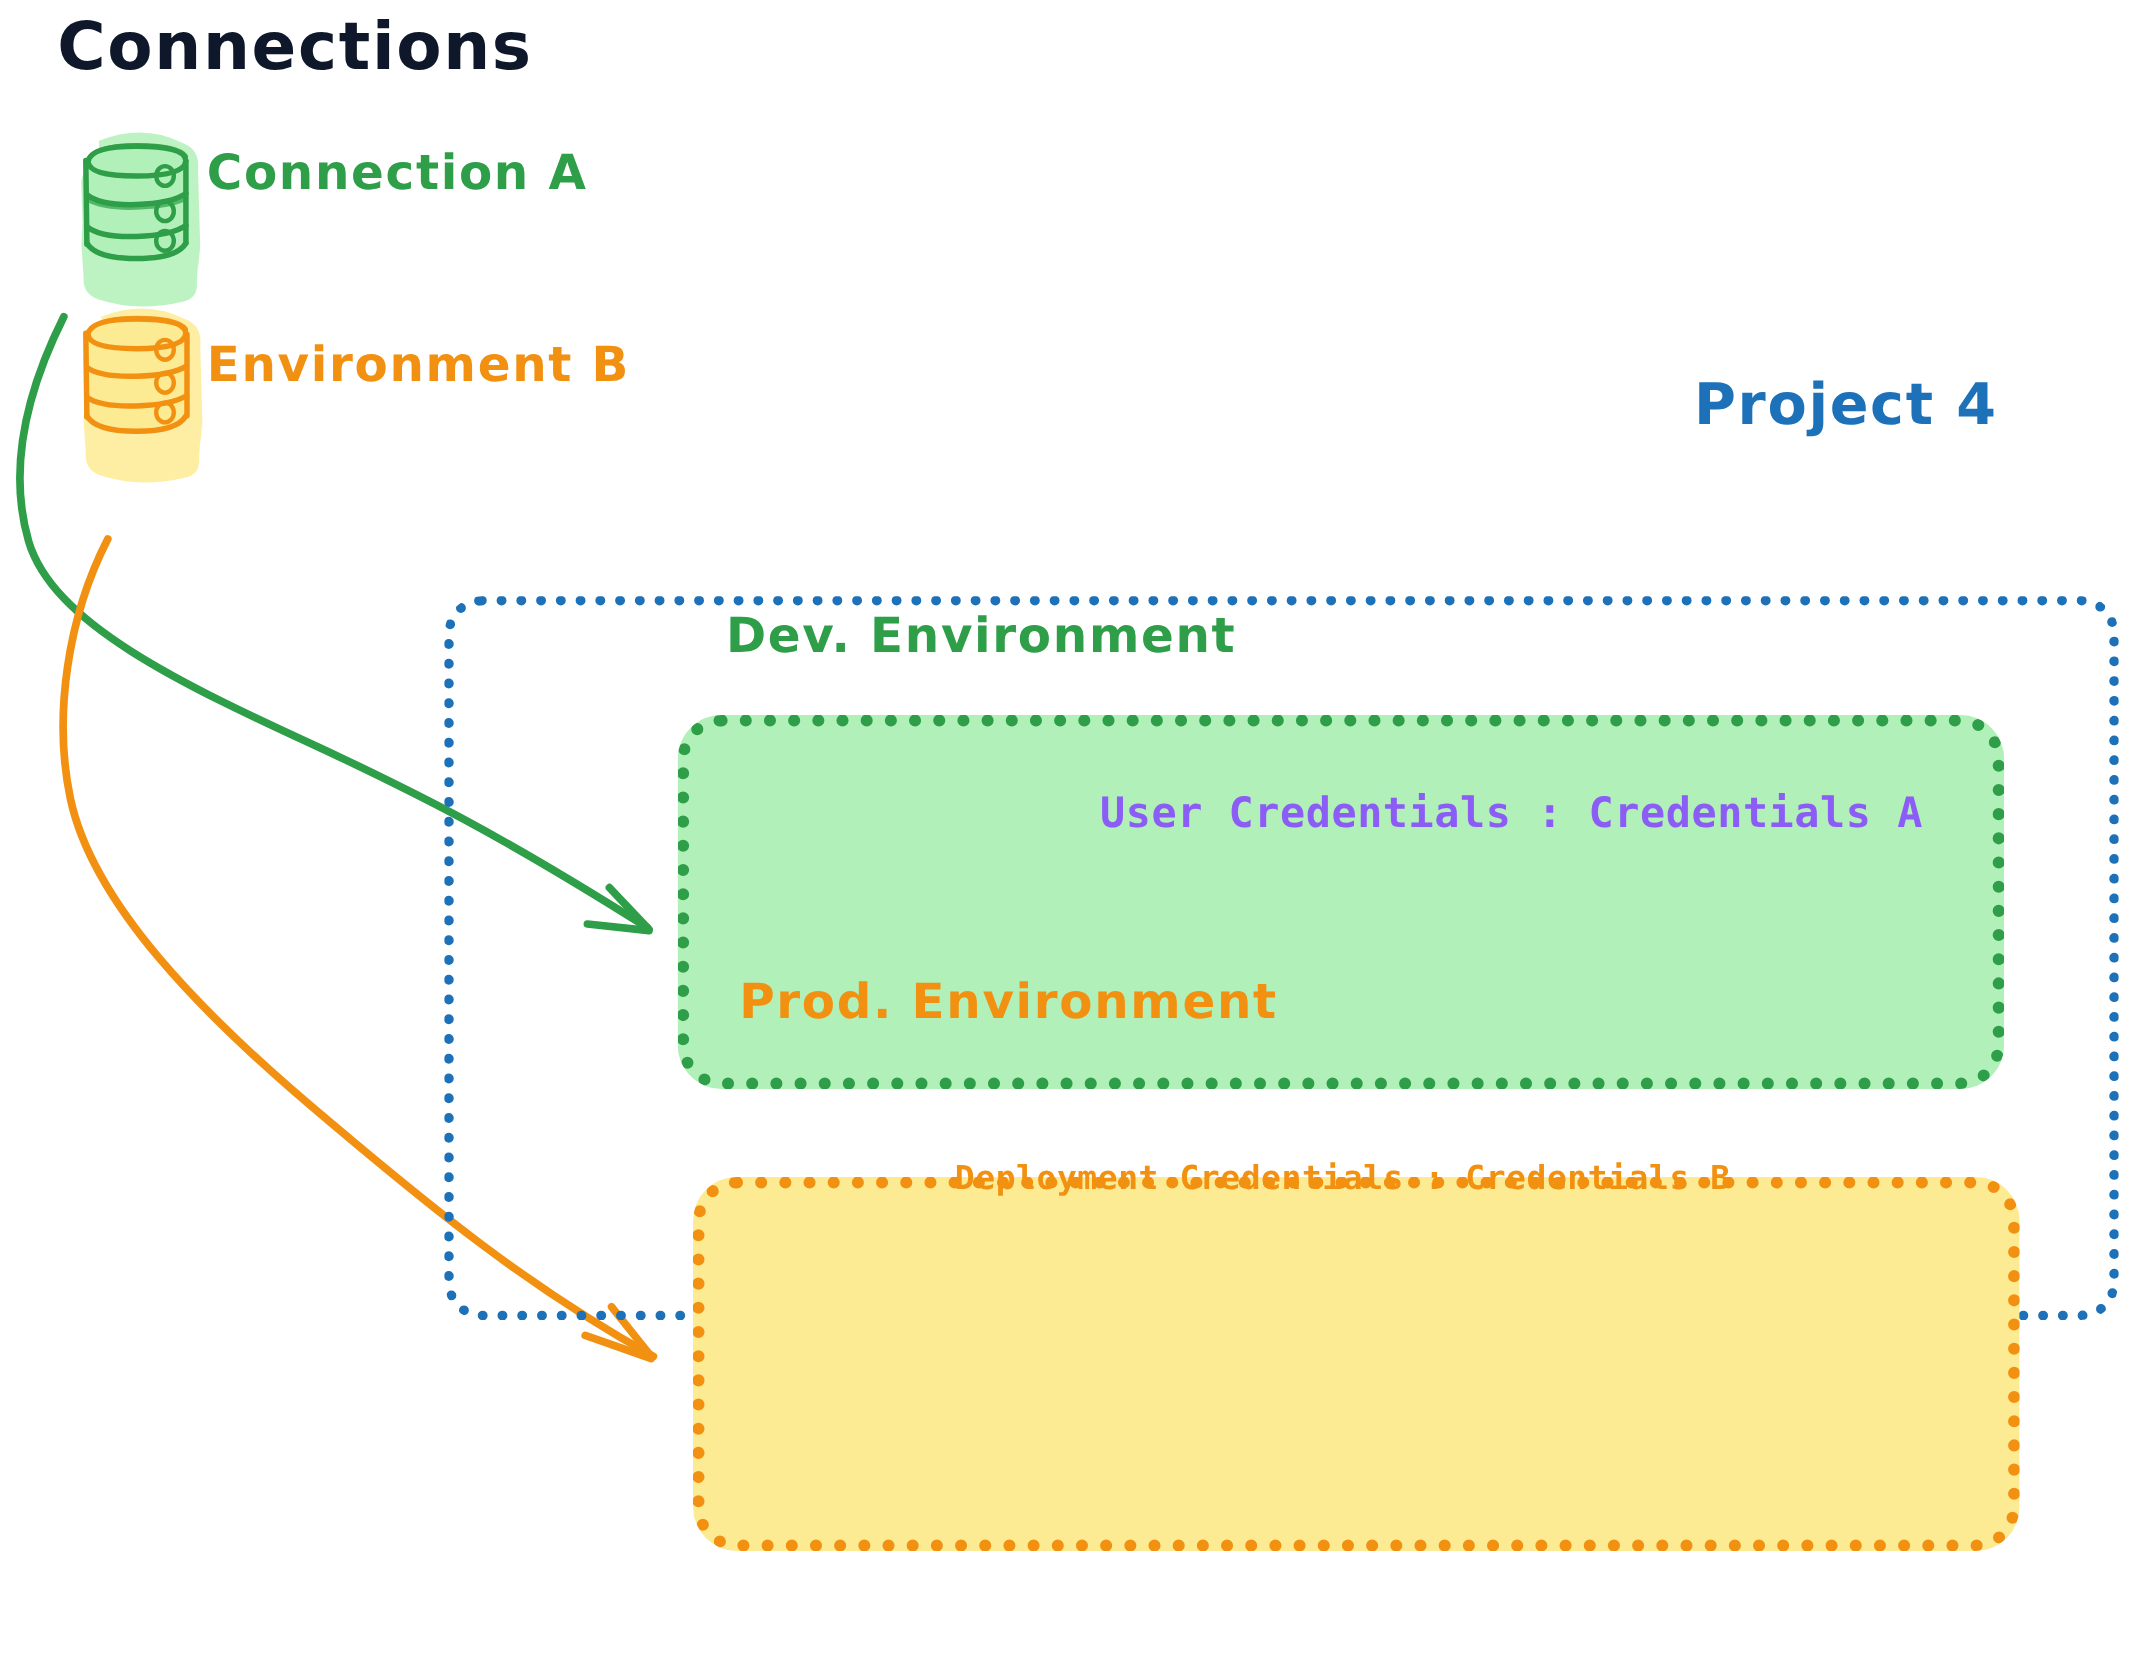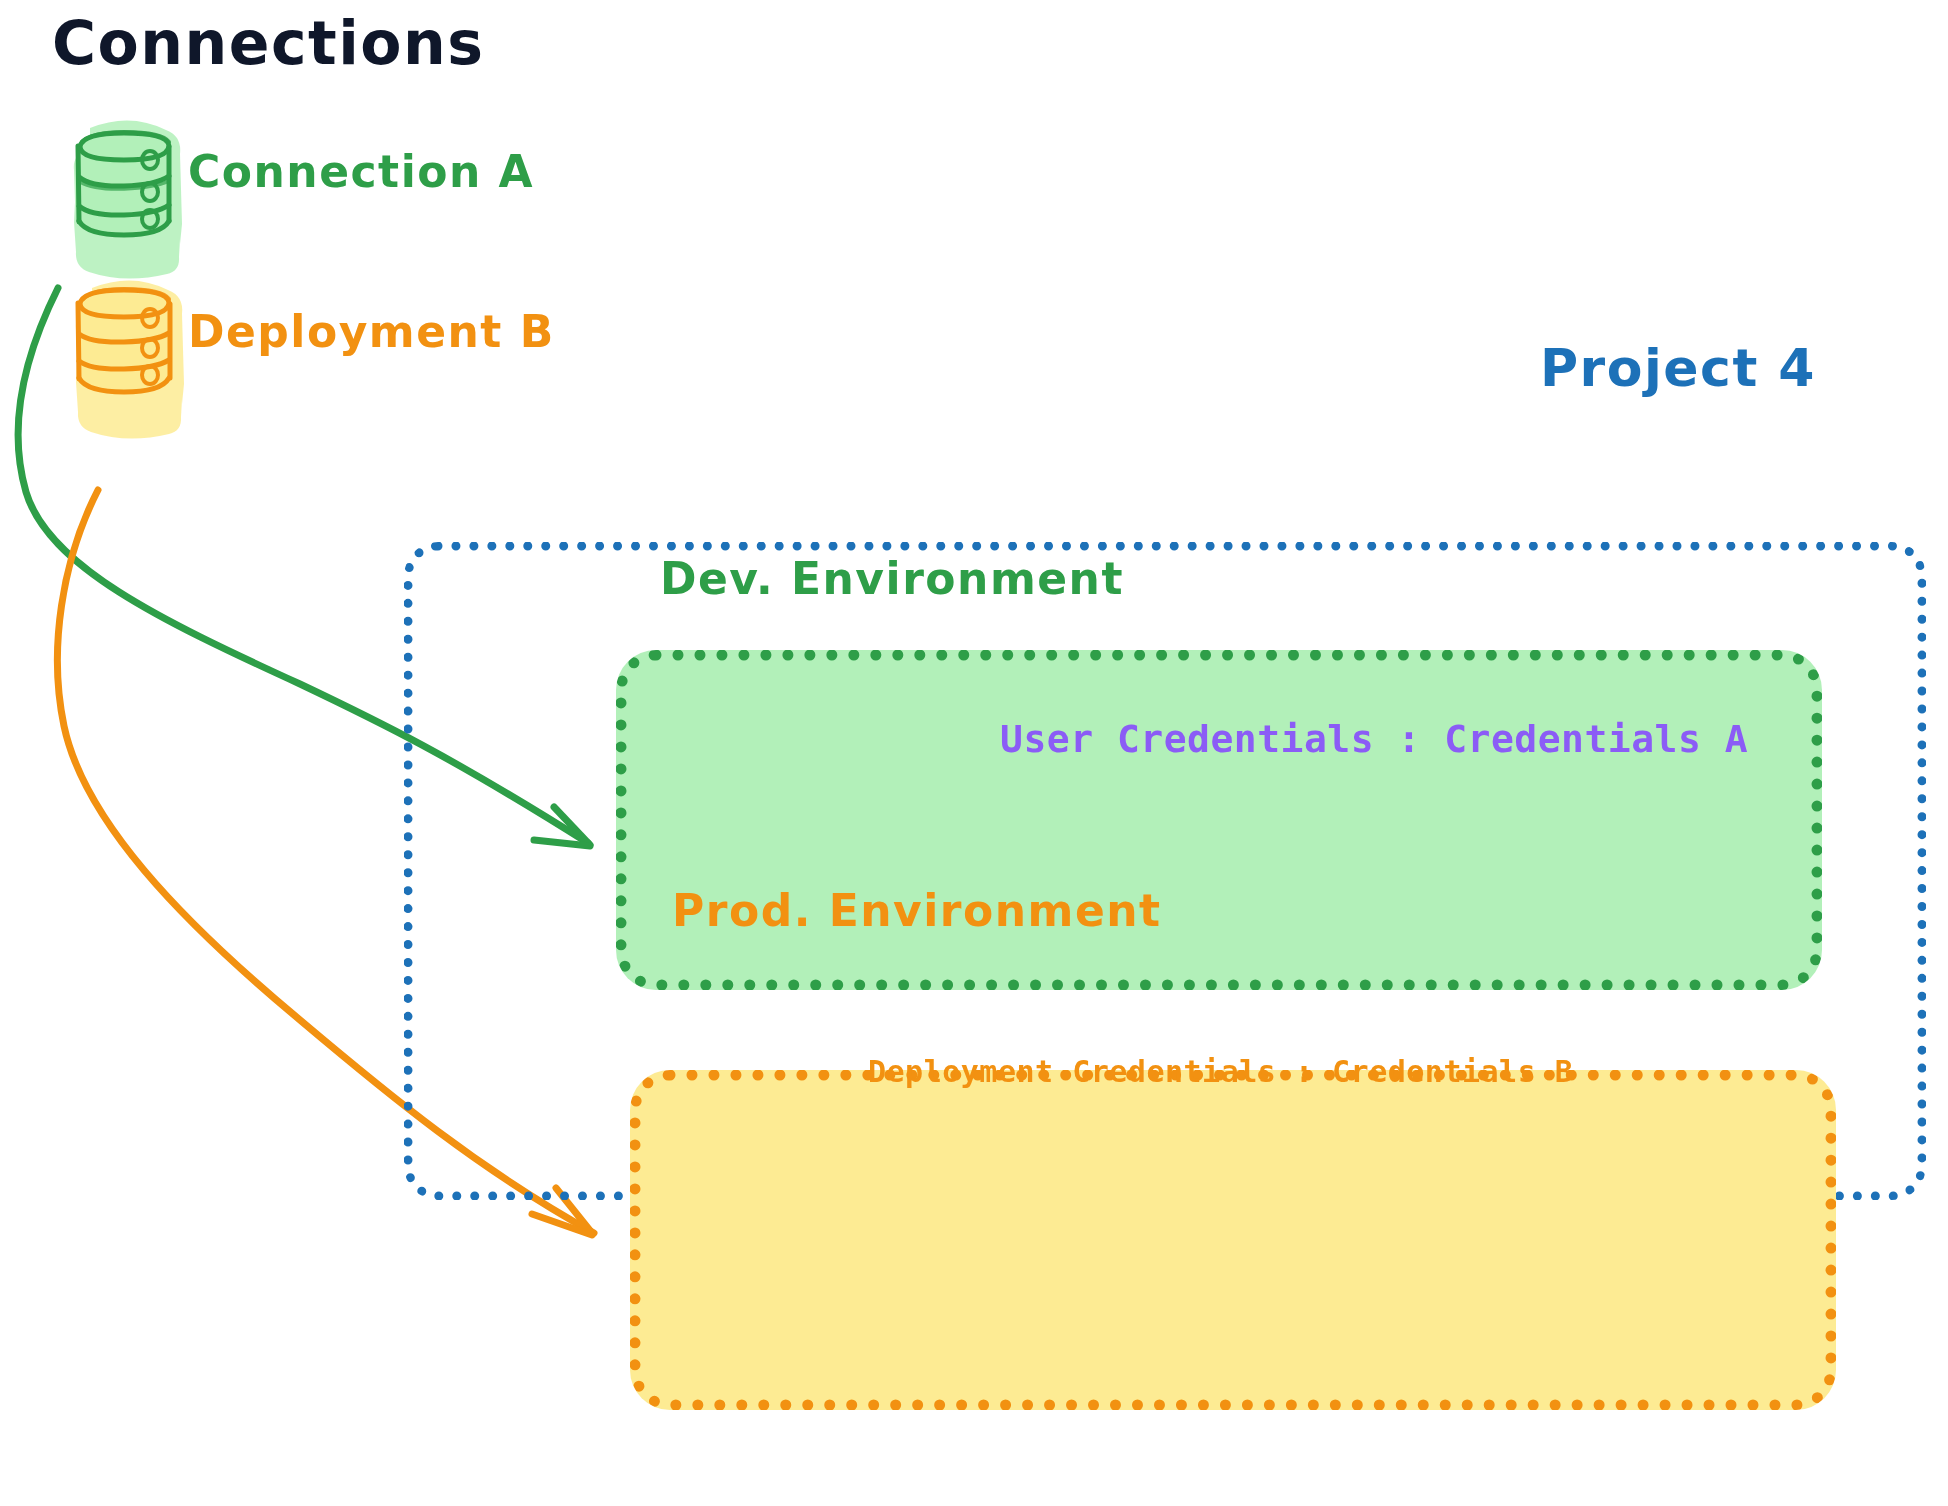--- a/index.html
+++ b/index.html
@@ -38,21 +38,21 @@
   }
 
   #title-connections {
     left: 52px;
     top: 8px;
     font-size: 60px;
     color: #0f172a;
   }
   #label-connection-a {
     left: 188px;
-    top: 146px;
+    top: 132px;
     font-size: 44px;
     color: #2e9e48;
     text-align: right;
   }
   #label-connection-b {
     left: 188px;
     top: 306px;
     font-size: 44px;
     color: #f29111;
   }
@@ -190,21 +190,21 @@
 <div class="box" id="project-box"></div>
 
 <div class="box" id="dev-box"></div>
 
 <div class="box" id="prod-box"></div>
 
 <div class="lbl hand" id="title-connections">Connections</div>
 
 <div class="lbl hand" id="label-connection-a">Connection A</div>
 
-<div class="lbl hand" id="label-connection-b">Deployment B</div>
+<div class="lbl hand" id="label-connection-b">Environment B</div>
 
 <div class="lbl hand" id="label-project-1">Project 4</div>
 
 <div class="lbl hand" id="label-dev-env">Dev. Environment</div>
 
 <div class="lbl mono" id="label-dev-credentials">User Credentials : Credentials A</div>
 
 <div class="lbl hand" id="label-prod-env">Prod. Environment</div>
 
 <div class="lbl mono" id="label-prod-credentials">Deployment Credentials : Credentials B</div>

